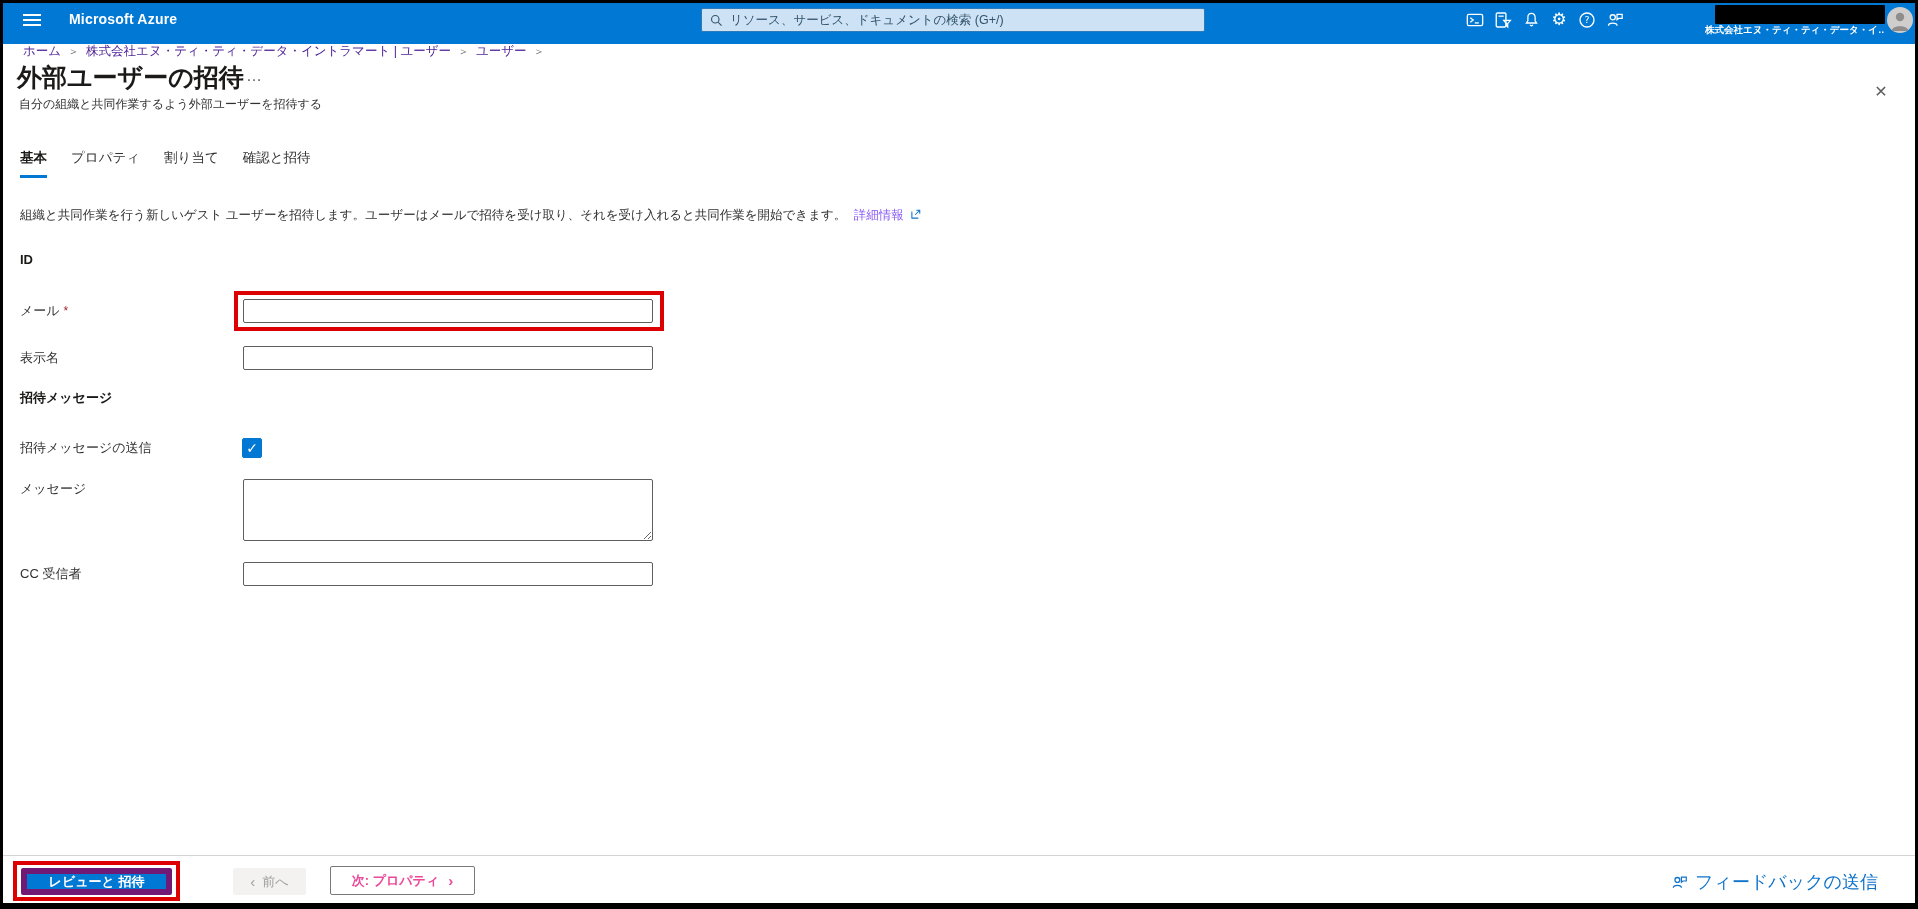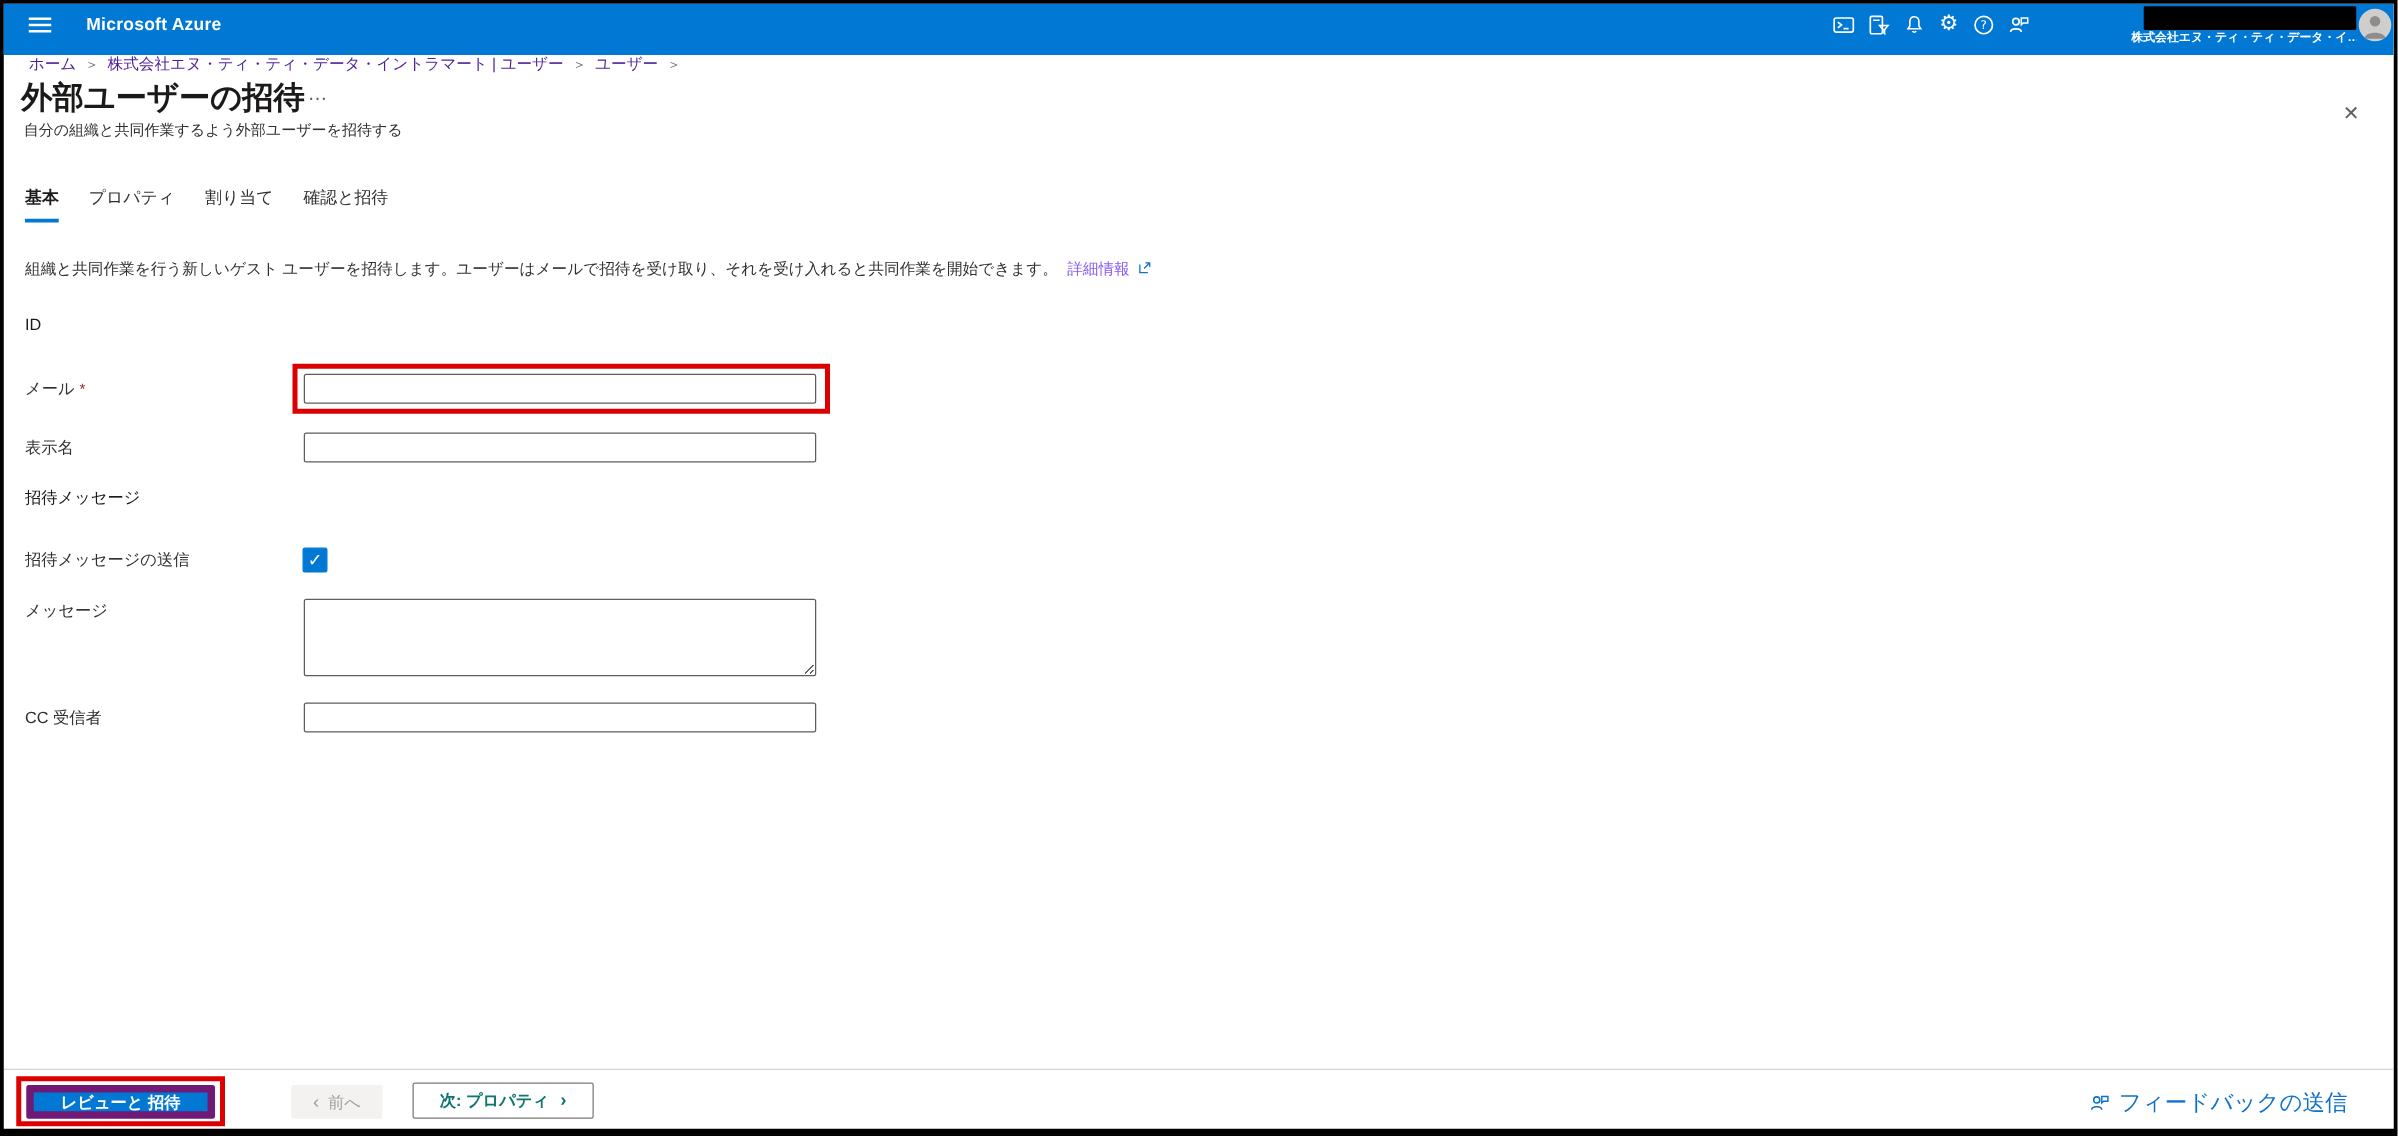--- a/index.html
+++ b/index.html
@@ -58,21 +58,21 @@
   .tabs { position:absolute; left:17px; top:146px; display:flex; gap:24px; font-size:13.5px; }
   .tab { padding-bottom:8px; color:#323130; cursor:pointer; border-bottom:3px solid transparent; }
   .tab.active { font-weight:700; color:#1b1a19; border-bottom-color:#0078d4; }
 
   
   .intro { position:absolute; left:17px; top:204px; font-size:12.5px; color:#323130; white-space:nowrap; }
   .intro a { color:#8b5cf6; text-decoration:none; cursor:pointer; margin-left:4px; }
   .intro svg { vertical-align:-1px; margin-left:3px; }
 
   
-  .section-label { position:absolute; left:17px; font-size:13px; font-weight:400; color:#1b1a19; }
+  .section-label { position:absolute; left:17px; font-size:13px; font-weight:700; color:#1b1a19; }
   .fld-label { position:absolute; left:17px; font-size:13px; color:#323130; line-height:24px; }
   .req { color:#a4262c; margin-left:4px; font-size:12px; }
   .txt-input { position:absolute; left:240px; width:410px; height:24px;
     border:1px solid #605e5c; border-radius:2px; background:#fff;
     font-size:13px; font-family:inherit; padding:0 8px; color:#201f1e; }
   .annotation { position:absolute; border:4px solid #dd0000; background:transparent; pointer-events:none; }
   .anno-email { left:231px; top:288px; width:430px; height:40px; }
 
   .checkbox { position:absolute; left:239px; top:435px; width:20px; height:20px;
     background:#0078d4; border:1px solid #0078d4; border-radius:2px; cursor:pointer;
@@ -86,41 +86,48 @@
   
   .footer-divider { position:absolute; left:0; top:852px; width:100%; height:1px; background:#d6d4d2; }
   .anno-review { left:10px; top:858px; width:167px; height:40px; }
   .btn { position:absolute; font-size:13px; font-family:inherit; border-radius:2px;
     display:flex; align-items:center; justify-content:center; cursor:pointer; white-space:nowrap; }
   .btn-primary { left:18px; top:865px; width:151px; height:27px;
     background:#0078d4; border:6px solid #701a75; color:#fff; font-weight:700; }
   .btn-disabled { left:230px; top:865px; width:73px; height:27px;
     background:#f3f2f1; border:1px solid #f3f2f1; color:#a19f9d; cursor:default; }
   .btn-secondary { left:327px; top:863px; width:145px; height:29px;
-    background:#fff; border:1px solid #7a7977; color:#0f766e; font-weight:700; }
+    background:#fff; border:1px solid #7a7977; color:#ec4899; font-weight:700; }
   .chev { font-size:15px; font-weight:400; }
   .btn-disabled .chev { margin-right:7px; }
   .btn-secondary .chev { margin-left:9px; font-weight:700; }
 
   .feedback-link { position:absolute; right:37px; top:866px; height:26px;
     display:flex; align-items:center; gap:7px; color:#0f72c9; font-size:18px; cursor:pointer; }
 </style>
 </head>
 <body>
 
 <div class="topbar">
   <div class="hamburger">
     <div class="bars">
         <div></div>
         <div></div>
         <div></div>
       </div>
   </div>
   <div class="brand">Microsoft Azure</div>
 
+  <div class="searchbox">
+    <svg width="13" height="13" viewBox="0 0 16 16">
+      <circle cx="6.5" cy="6.5" r="4.6" fill="none" stroke="#33536b" stroke-width="1.4"></circle>
+      <line x1="10.2" y1="10.2" x2="14.2" y2="14.2" stroke="#33536b" stroke-width="1.4"></line>
+    </svg>
+    <input type="text" placeholder="リソース、サービス、ドキュメントの検索 (G+/)" style="">
+  </div>
 
   <div class="tb-icons">
     <div class="tb-btn">
       <svg width="18" height="18" viewBox="0 0 16 16">
         <rect x="1.2" y="3" width="13.6" height="10" rx="1.4" fill="none" stroke="#fff" stroke-width="1.2"></rect>
         <polyline points="3.8,6 6.4,8 3.8,10" fill="none" stroke="#fff" stroke-width="1.2"></polyline>
         <line x1="7.8" y1="10.6" x2="11.4" y2="10.6" stroke="#fff" stroke-width="1.2"></line>
       </svg>
     </div>
     <div class="tb-btn">

